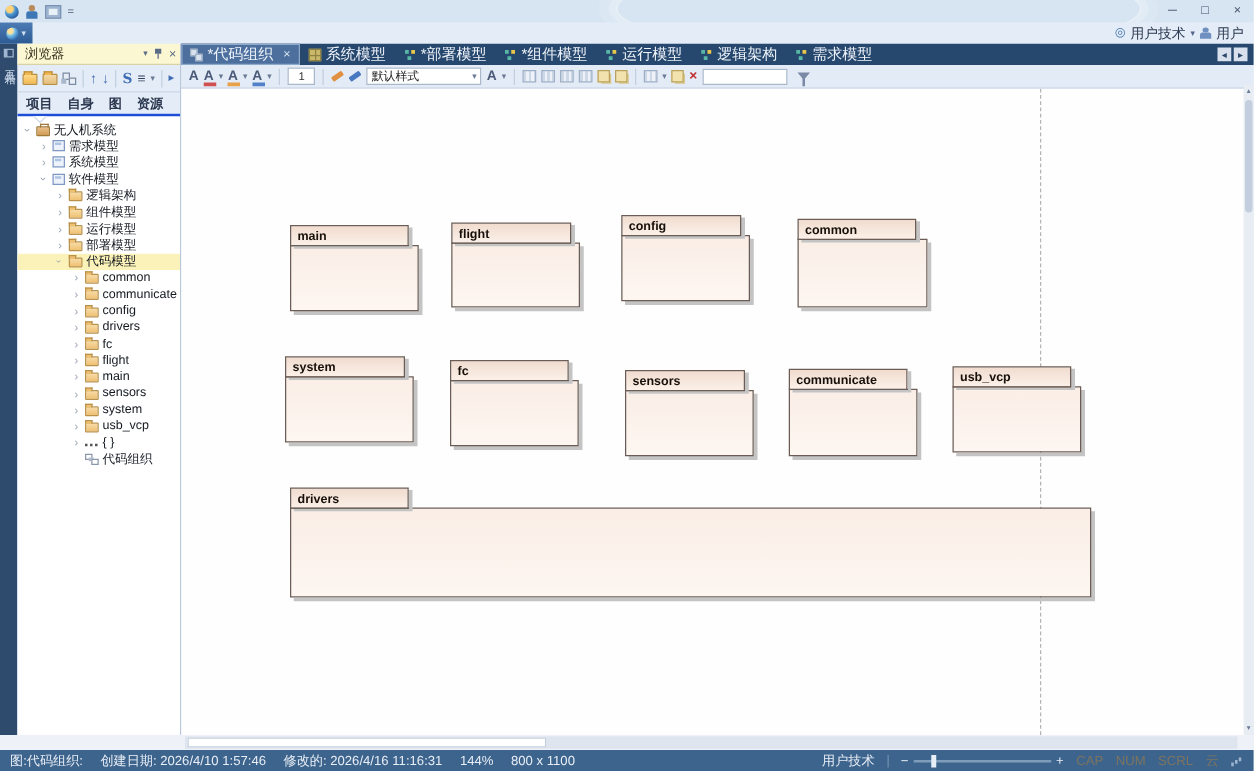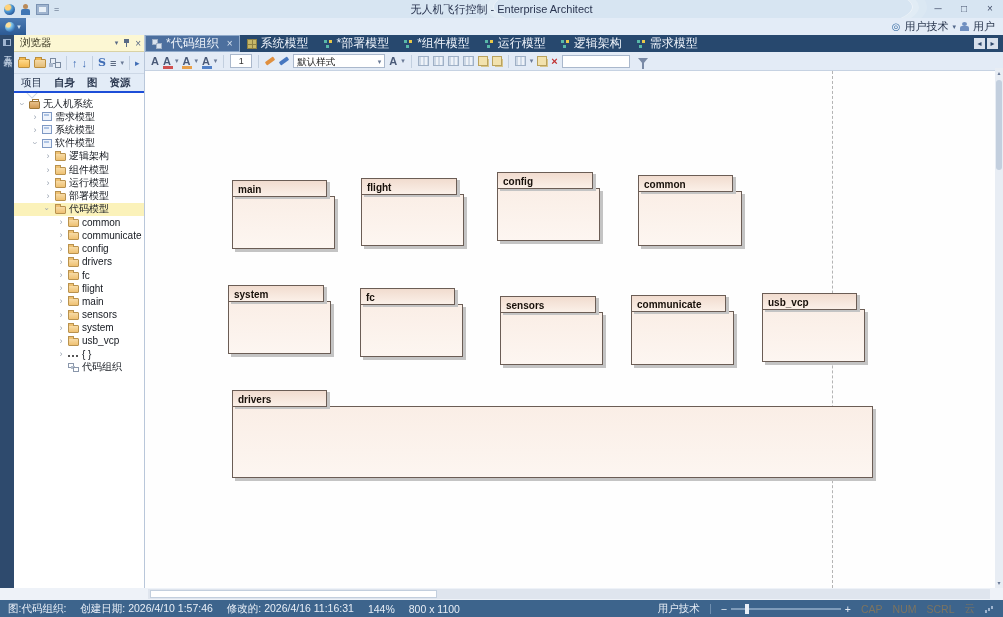--- a/index.html
+++ b/index.html
@@ -56,21 +56,21 @@
   .bt-folder.plain { background:linear-gradient(#f3d9a8,#e4bd78); }
   .bt-nodes { width:11px; height:10px; position:relative; }
   .bt-nodes::before { content:""; position:absolute; left:0; top:0; width:4px; height:4px; border:1px solid #7a8aa0; background:#e8eef6; }
   .bt-nodes::after { content:""; position:absolute; right:0; bottom:0; width:4px; height:4px; border:1px solid #7a8aa0; background:#e8eef6; box-shadow:-7px 0 0 -1px #aab8cc; }
   .bt-arrow { color:#3f6db5; font-size:11px; font-weight:bold; line-height:10px; }
   .bt-s { color:#3f6db5; font-size:11px; font-weight:bold; font-family:"DejaVu Serif",serif; }
   .bt-menu { color:#33415c; font-size:11px; }
   .bt-play { color:#3f6db5; font-size:9px; }
   .b-tabs { height:17px; display:flex; gap:2px; padding:1px 2px 0; font-size:10.5px; color:#2b3850; }
   .ptab { padding:1px 5px; position:relative;font-weight:bold; }
-  .ptab.active { font-weight:normal; }
+  .ptab.active { font-weight:bold; }
   .b-tree { flex:1; background:#ffffff; border-top:2px solid #1d4ed8; position:relative; padding-top:4px; overflow:hidden; }
   .notch { position:absolute; left:14px; top:-4px; width:8px; height:8px; background:#ffffff; border:1px solid #cdd8e6; transform:rotate(45deg); }
   .trow { height:13.2px; display:flex; align-items:center; gap:3px; white-space:nowrap; font-size:10px; color:#14181f; }
   .trow.sel { background:#fbf2ba; }
   .chev { width:8px; font-size:9px; color:#9aa4b2; text-align:center; display:inline-block; line-height:8px; }
   .chev.open { transform:rotate(90deg); }
   .chev.none { visibility:hidden; }
   .tic-ic { display:inline-block; flex:0 0 auto; }
   .ic-folder { width:11px; height:8px; background:linear-gradient(#f7dba6,#efc172); border:1px solid #b9924e; border-radius:1px; position:relative; margin-top:2px; }
   .ic-folder::before { content:""; position:absolute; top:-3px; left:-1px; width:4px; height:2px; background:#efc172; border:1px solid #b9924e; border-bottom:none; }
@@ -158,21 +158,20 @@
 <body>
 
 <div class="titlebar">
   <div class="deco"></div>
   <div class="qa">
     <span class="qa-ball"></span>
     <span class="qa-user"></span>
     <span class="qa-img"></span>
     <span class="qa-eq">=</span>
   </div>
-  <div class="title">无人机飞行控制 - Enterprise Architect</div>
   <div class="winbtns">
     <span>─</span>
     <span>□</span>
     <span>×</span>
   </div>
 </div>
 
 <div class="menubar">
   <div class="ea-menu-btn">
     <span class="ball"></span>

